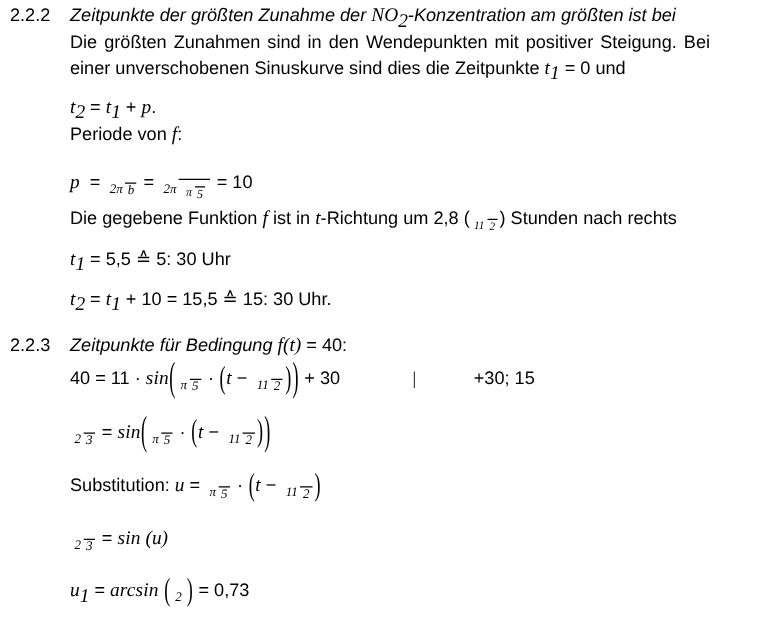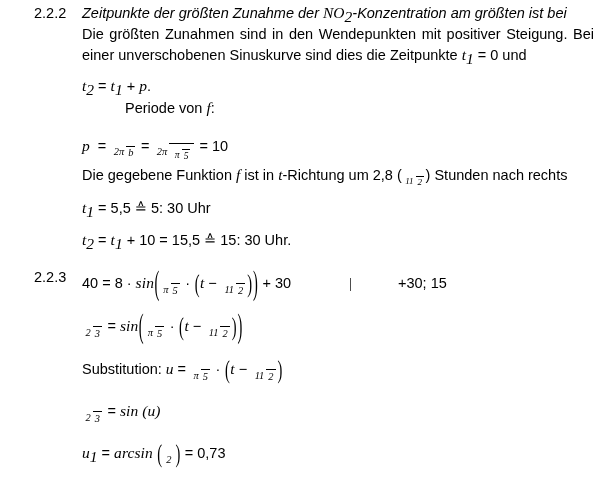--- a/index.html
+++ b/index.html
@@ -21,21 +21,20 @@
     width: 613px;
     height: 504px;
     padding: 0;
   }
 
   
   .task {
     display: flex;
     align-items: flex-start;
     width: 568px;
-    padding-left: 26px;
   }
   .task-num {
     flex: 0 0 auto;
     width: 56px;
     padding-left: 8px;
     box-sizing: border-box;
     font-size: 14.5px;
     line-height: 20px;
     white-space: nowrap;
   }
@@ -138,21 +137,20 @@
 
   .mathline {
     line-height: 29px;
     white-space: nowrap;
     margin-top: 10px;
   }
   .textline {
     line-height: 21px;
     white-space: nowrap;
     font-size: 14.5px;
-    margin-left: 43px;
   }
 
   .sinfn {
     font-style: italic;
     font-family: "Liberation Serif", serif;
     font-size: 15.5px;
     letter-spacing: 0.1px;
   }
   .sp { display: inline-block; width: 4px; }
   .sp2 { display: inline-block; width: 8px; }
@@ -214,24 +212,27 @@
 
     </div>
   </div>
 
   <div class="task task-2-2-3">
 
     <div class="task-num">2.2.3</div>
 
     <div class="task-body">
 
+      <div class="heading">
+        <span>Zeitpunkte für Bedingung </span><span class="var">f</span><span class="var">(t)</span><span class="op" style="font-style:normal"> = 40:</span>
+      </div>
 
       <div class="eqrow" style="line-height:32px;">
         <span class="eq-left">
-          <span class="op">40 = 8 · </span><span class="sinfn">sin</span><span class="pbig">(</span><span class="frac var">
+          <span class="op">40 = 11 · </span><span class="sinfn">sin</span><span class="pbig">(</span><span class="frac var">
               <span class="n">π</span>
               <span class="d">5</span>
             </span><span class="op"> · </span><span class="pmed">(</span><span class="var">t</span><span class="op"> − </span><span class="frac var">
               <span class="n">11</span>
               <span class="d">2</span>
             </span><span class="pmed">)</span><span class="pbig">)</span><span class="op"> + 30</span>
         </span>
         <span class="eq-bar">|</span>
         <span class="eq-note op">+30;   15</span>
       </div>

